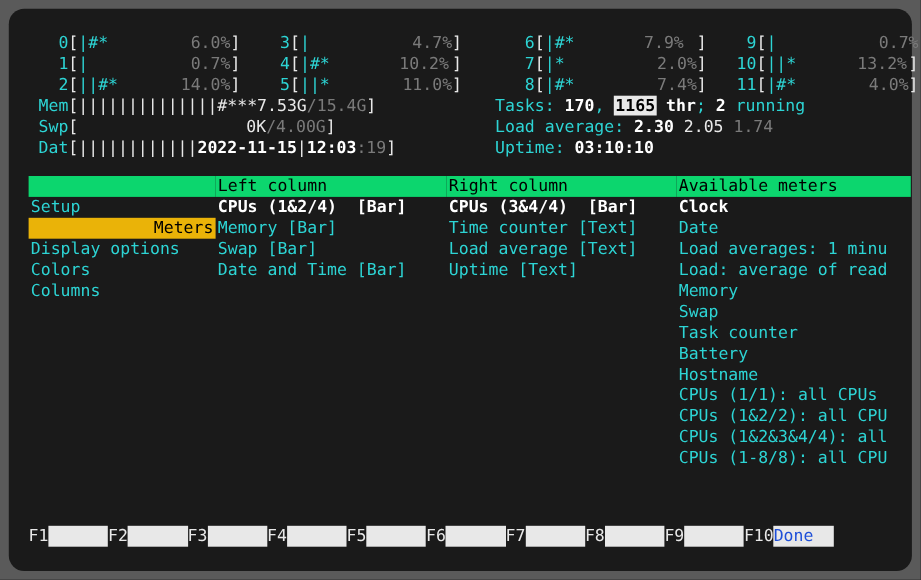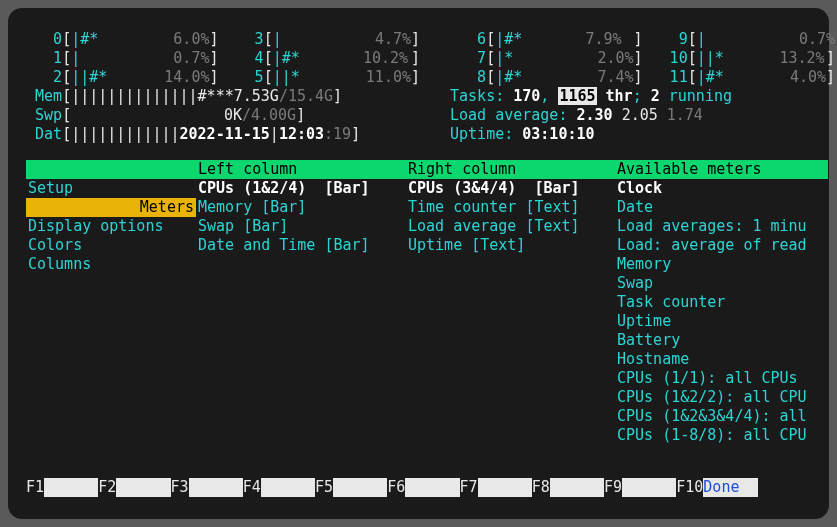--- a/index.html
+++ b/index.html
@@ -141,21 +141,20 @@
     </div>
     <div class="panel panel-3">
       <div class="panel-header">Available meters</div>
       <div class="panel-item" style="color:#fff;font-weight:bold">Clock</div>
       <div class="panel-item">Date</div>
       <div class="panel-item">Load averages: 1 minu</div>
       <div class="panel-item">Load: average of read</div>
       <div class="panel-item">Memory</div>
       <div class="panel-item">Swap</div>
       <div class="panel-item">Task counter</div>
-      <div class="panel-item">Uptime</div>
       <div class="panel-item">Battery</div>
       <div class="panel-item">Hostname</div>
       <div class="panel-item">CPUs (1/1): all CPUs</div>
       <div class="panel-item">CPUs (1&amp;2/2): all CPU</div>
       <div class="panel-item">CPUs (1&amp;2&amp;3&amp;4/4): all</div>
       <div class="panel-item">CPUs (1-8/8): all CPU</div>
     </div>
   </div>
 
   <div class="fkeys">

